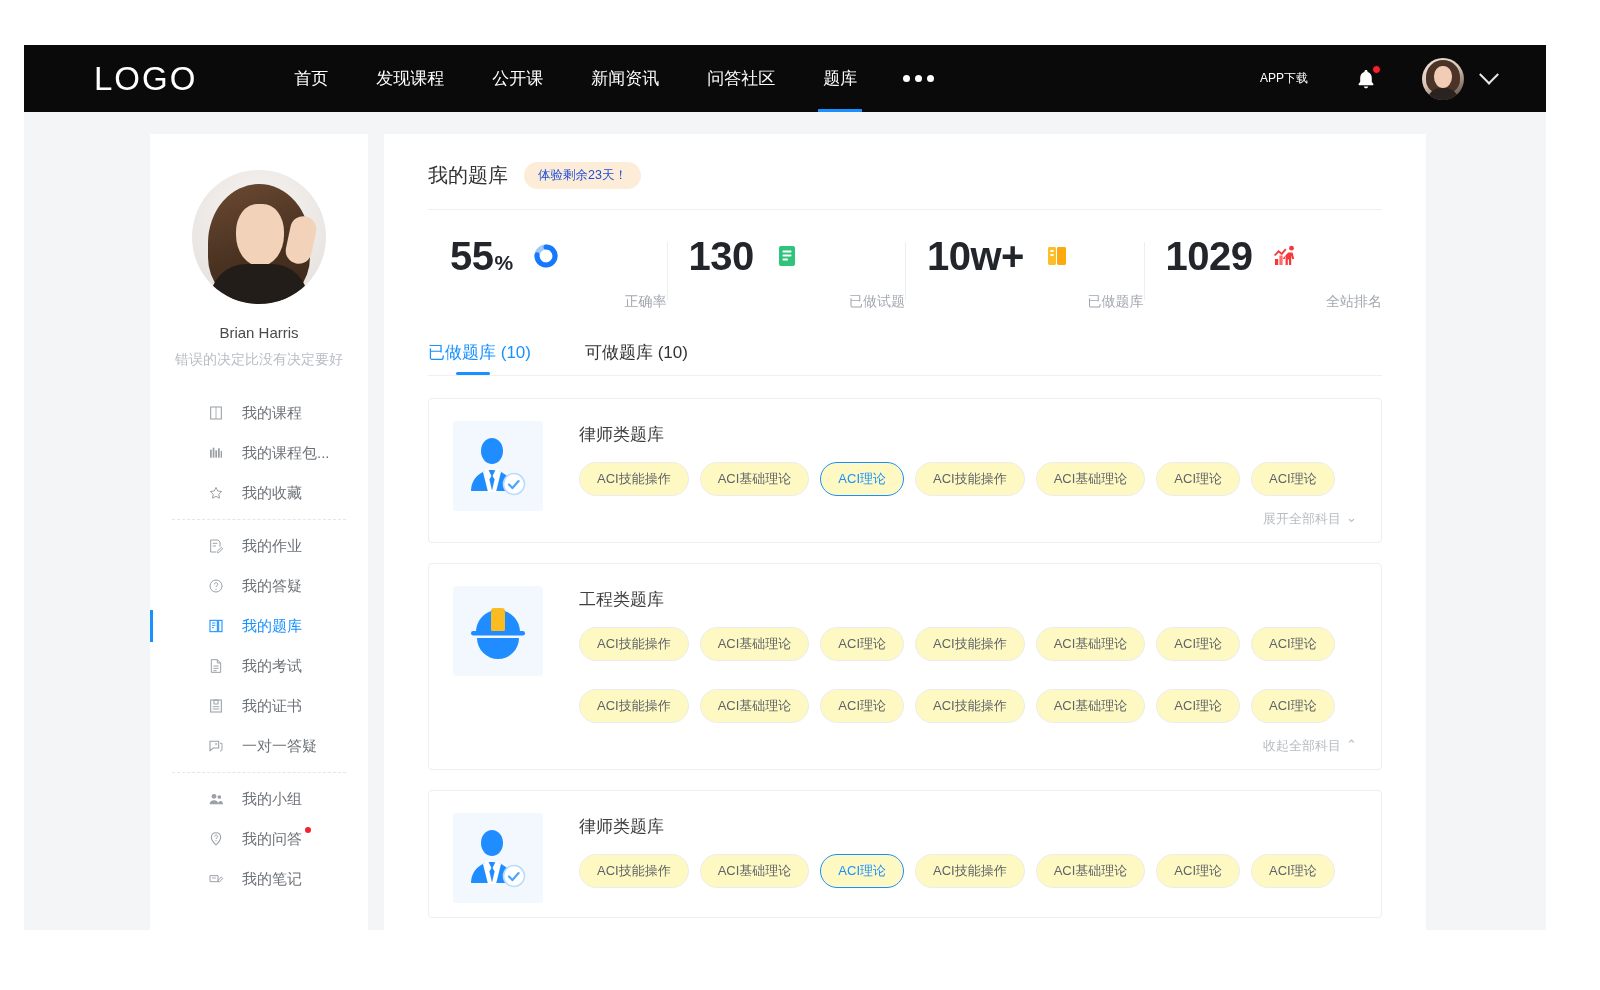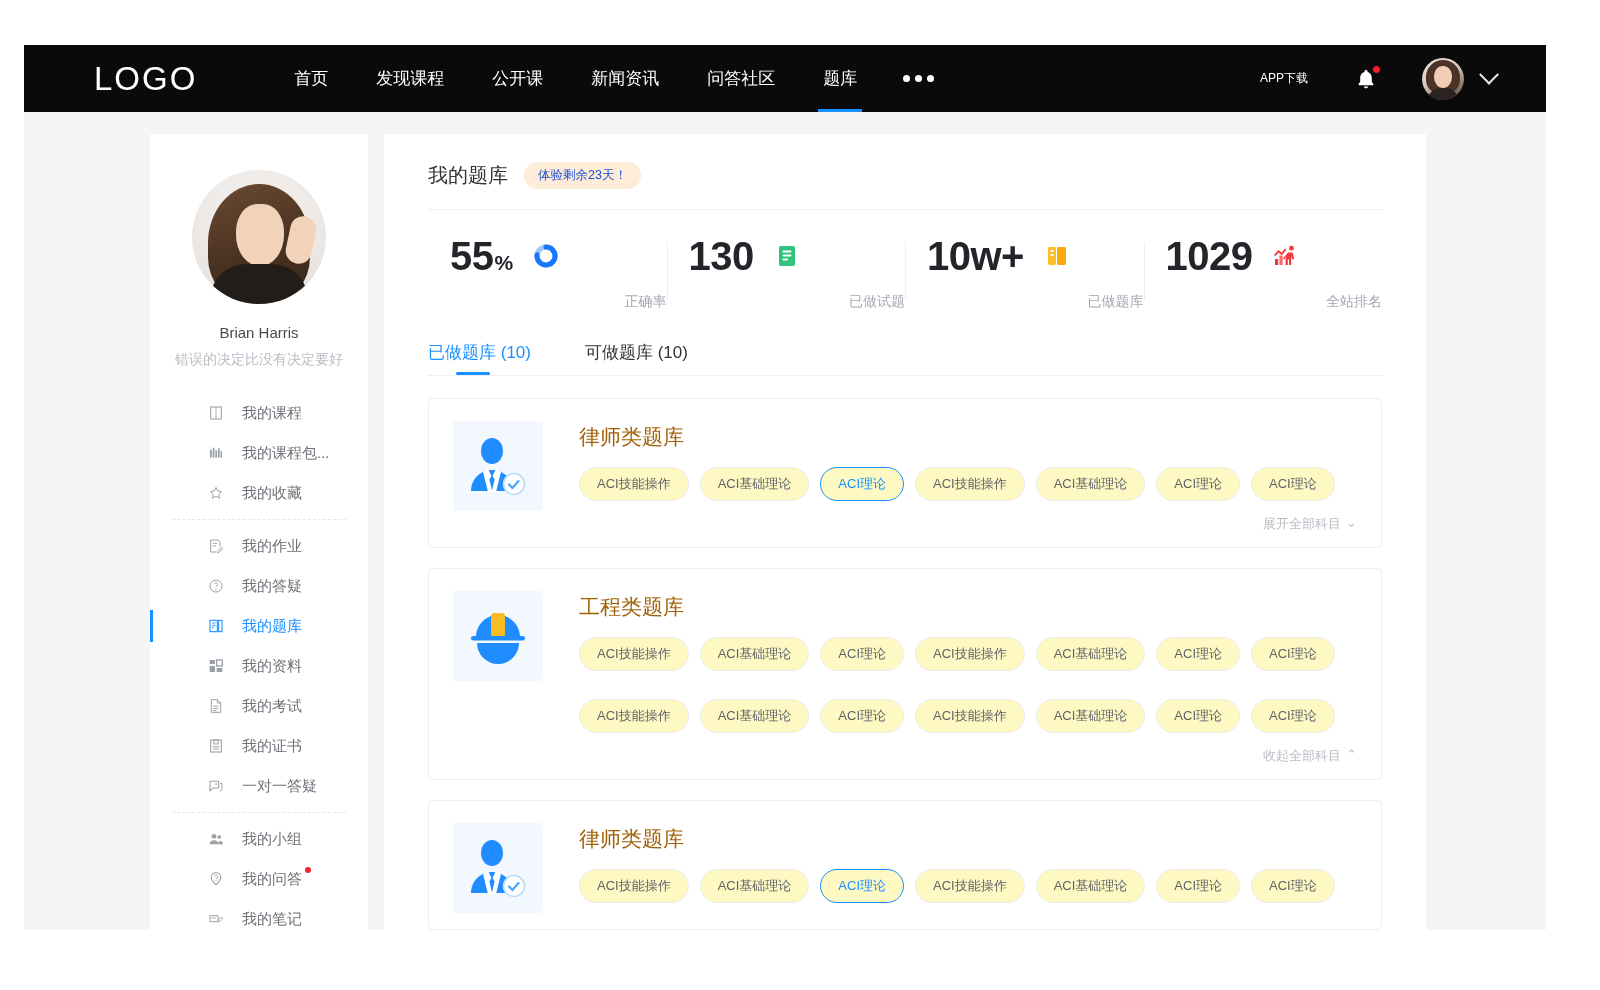--- a/index.html
+++ b/index.html
@@ -230,21 +230,21 @@
     padding: 22px 24px 14px 24px;
     margin-bottom: 20px;
     display:flex;
   }
   .card-thumb {
     width:90px; height:90px; flex:none;
     background:#f3f8fe; border-radius:3px;
     display:flex; align-items:center; justify-content:center;
   }
   .card-body { flex:1; margin-left: 36px; min-width:0; }
-  .card-title { font-size:21px; color:#a16207; margin-top: 2px; }
+  .card-title { font-size:17px; color:#404040; margin-top: 2px; }
   .tagrow { display:flex; flex-wrap:wrap; margin-top: 16px; }
   .tag {
     border:1px solid #ececee; border-radius:18px;
     font-size:13px; color:#5f6368;
     padding: 7px 17px; margin-right: 11px; margin-bottom: 12px;
     white-space:nowrap; cursor:pointer; background:#fef9c3;
   }
   .tag.sel { border-color:#1890ff; color:#1890ff; }
   .card-foot {
     display:flex; justify-content:flex-end;
@@ -361,31 +361,20 @@
         </div>
         <div class="menu-item active">
           <span class="mi-icon">
             <svg viewBox="0 0 24 24" width="16" height="16" fill="currentColor">
               <rect x="3" y="3.5" width="11" height="17" fill="none" stroke="currentColor" stroke-width="1.6"></rect>
               <path d="M6 7.5h5M6 11h5M6 14.5h3" stroke="currentColor" stroke-width="1.4"></path>
               <rect x="16" y="3.5" width="5" height="17" fill="none" stroke="currentColor" stroke-width="1.6"></rect>
             </svg>
           </span>
           <span class="mi-label">我的题库</span>
-        </div>
-        <div class="menu-item">
-          <span class="mi-icon">
-            <svg viewBox="0 0 24 24" width="16" height="16" fill="currentColor">
-              <rect x="2.5" y="3" width="8" height="6"></rect>
-              <rect x="2.5" y="12" width="8" height="9"></rect>
-              <rect x="13" y="3" width="8.5" height="9" fill="none" stroke="currentColor" stroke-width="2"></rect>
-              <rect x="13" y="15" width="8.5" height="6"></rect>
-            </svg>
-          </span>
-          <span class="mi-label">我的资料</span>
         </div>
         <div class="menu-item">
           <span class="mi-icon">
             <svg viewBox="0 0 24 24" width="16" height="16" fill="currentColor">
               <path d="M5 2.5h9l5 5v14H5z" fill="none" stroke="currentColor" stroke-width="1.5"></path>
               <path d="M14 2.5v5h5" fill="none" stroke="currentColor" stroke-width="1.5"></path>
               <path d="M8 12h8M8 15.5h8M8 19h5" stroke="currentColor" stroke-width="1.4"></path>
             </svg>
           </span>
           <span class="mi-label">我的考试</span>

